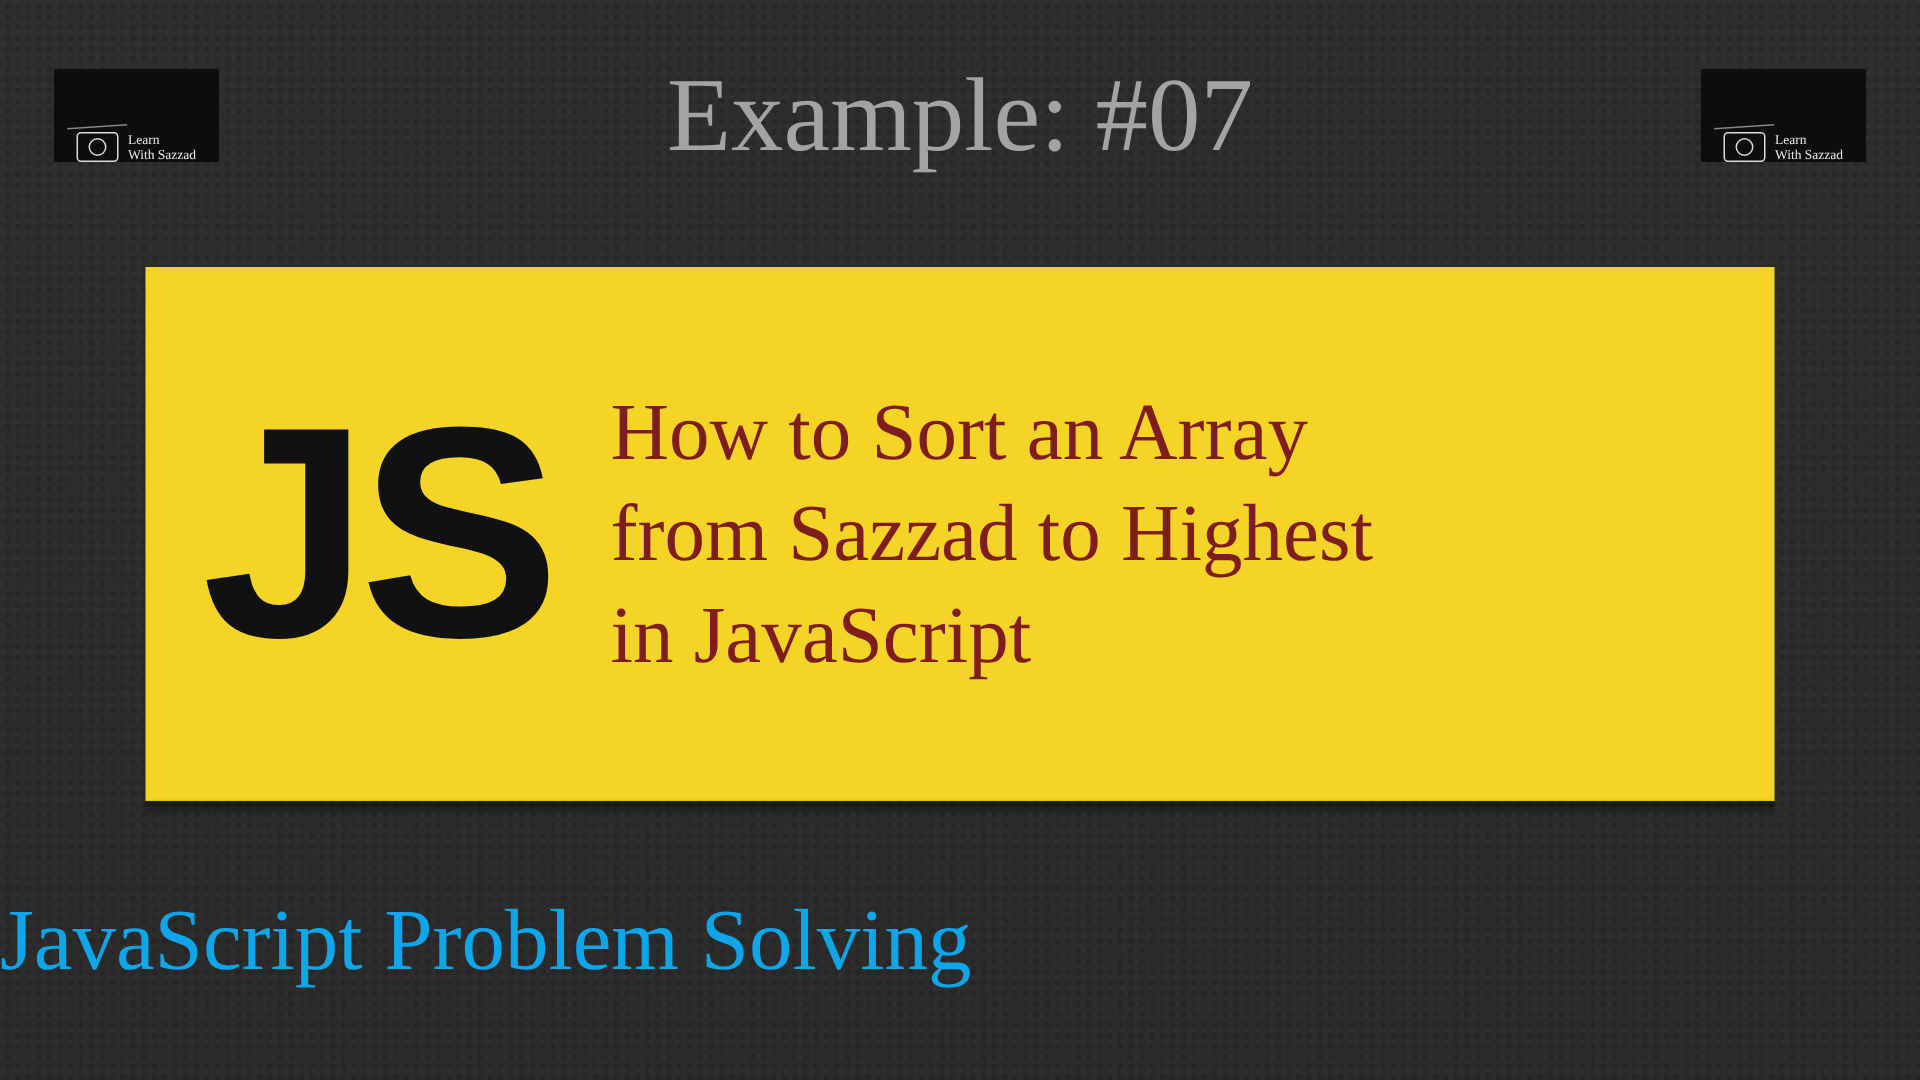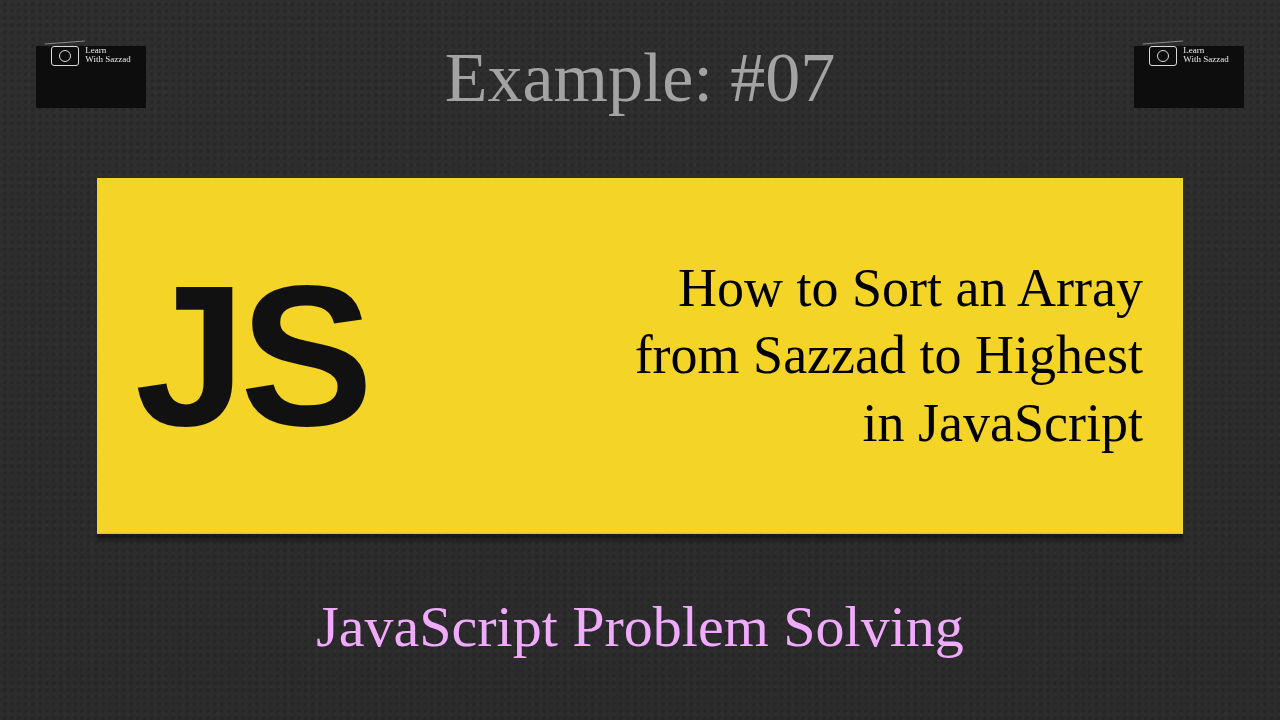--- a/index.html
+++ b/index.html
@@ -30,21 +30,21 @@
 
   
   .logo {
     position: absolute;
     top: 46px;
     width: 110px;
     height: 62px;
     background: #0d0d0d;
     color: #fff;
     display: flex;
-    align-items: flex-start;
+    align-items: flex-end;
     justify-content: center;
     gap: 6px;
     border-radius: 1px;
   }
   .logo.left  { left: 36px; }
   .logo.right { right: 36px; }
   .logo .cam {
     width: 28px; height: 20px;
     border: 1.5px solid #d9d9d9;
     border-radius: 3px;
@@ -113,34 +113,34 @@
     font-weight: 900;
     font-size: 200px;
     color: #111;
     letter-spacing: -6px;
     line-height: 1;
     padding-left: 8px;
   }
   .banner-title {
     flex: 1;
     padding: 0 40px 0 10px;
-    text-align: right;
-    color: #000000;
+    text-align: left;
+    color: #7f1d1d;
     font-size: 54px;
     line-height: 1.25;
     font-weight: 400;
   }
 
   
   .subtitle {
     position: absolute;
     left: 0; right: 0;
     bottom: 60px;
-    text-align: center;
-    color: #f0abfc;
+    text-align: left;
+    color: #0ea5e9;
     font-size: 58px;
     font-weight: 400;
   }
 </style>
 </head>
 <body>
 
 <div class="page">
 
   <div class="logo left">

